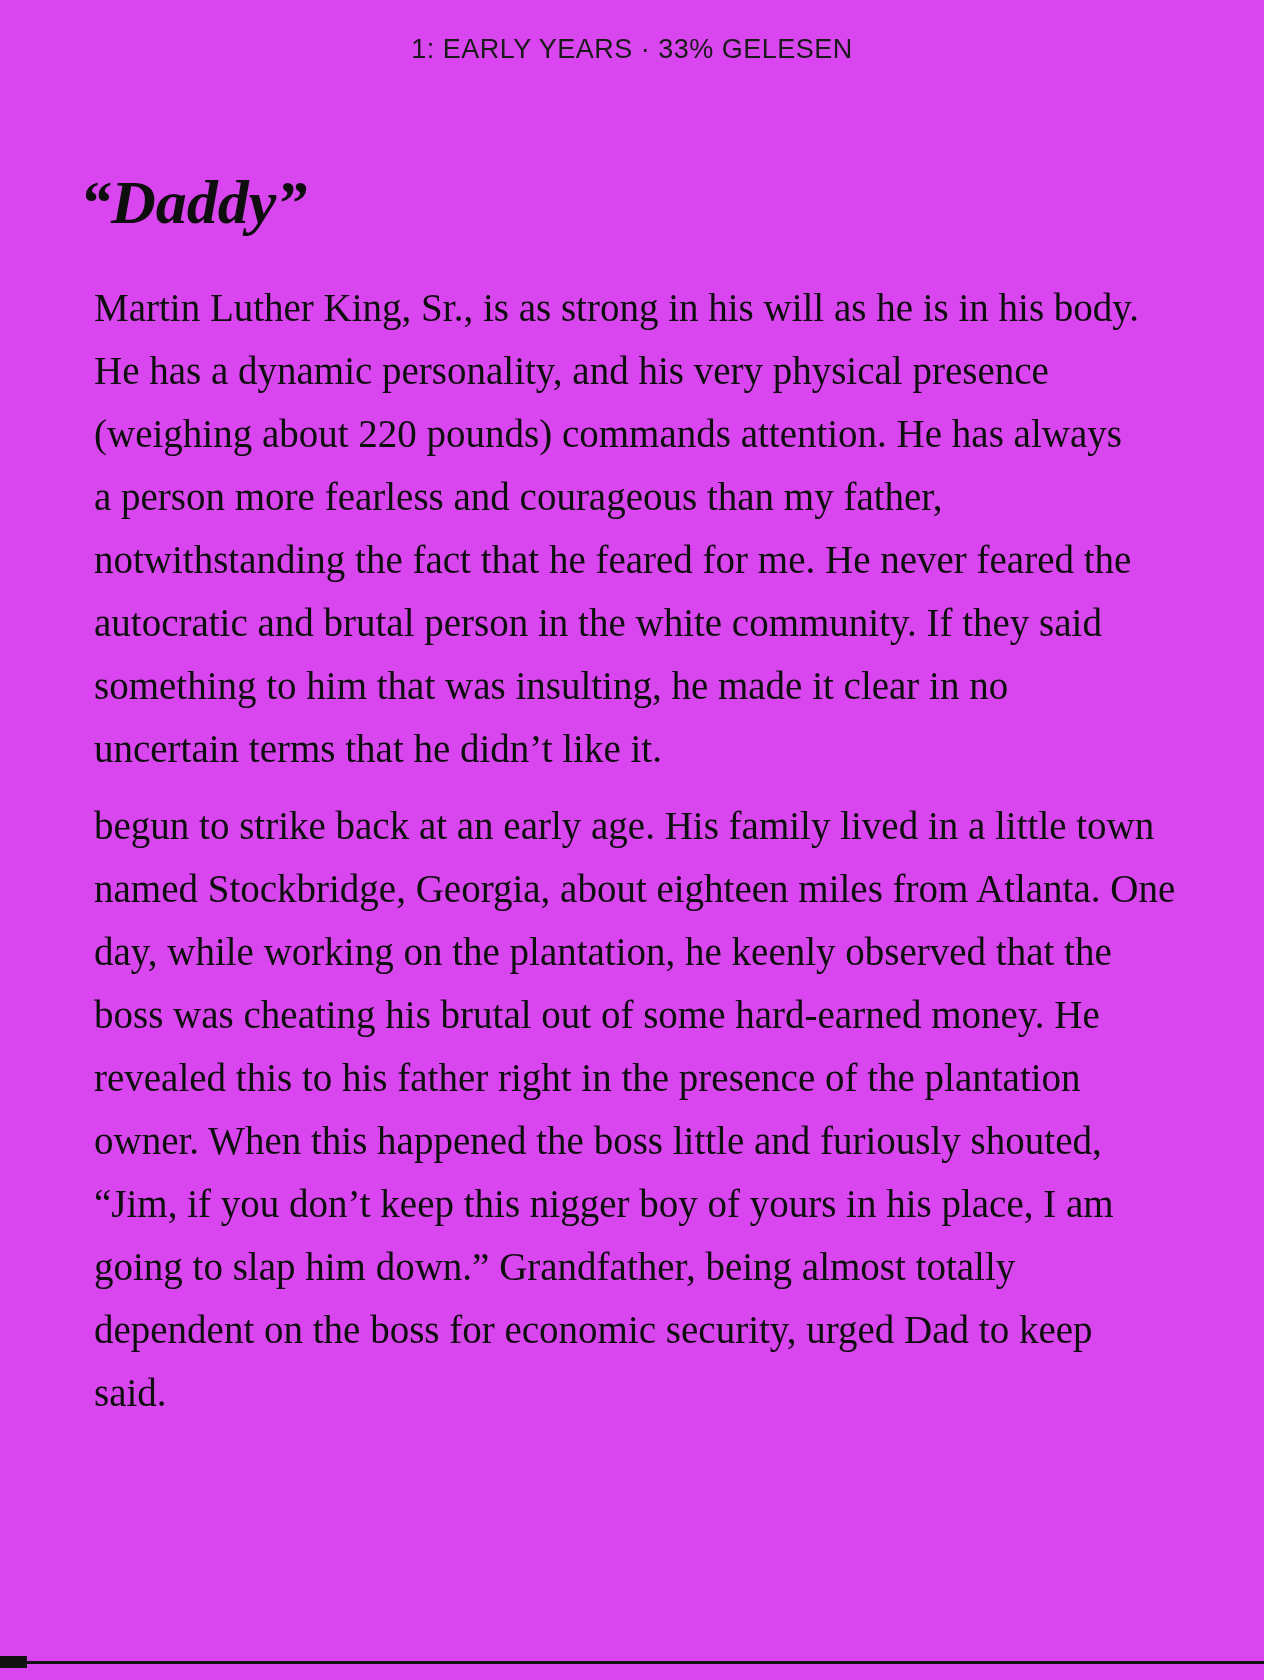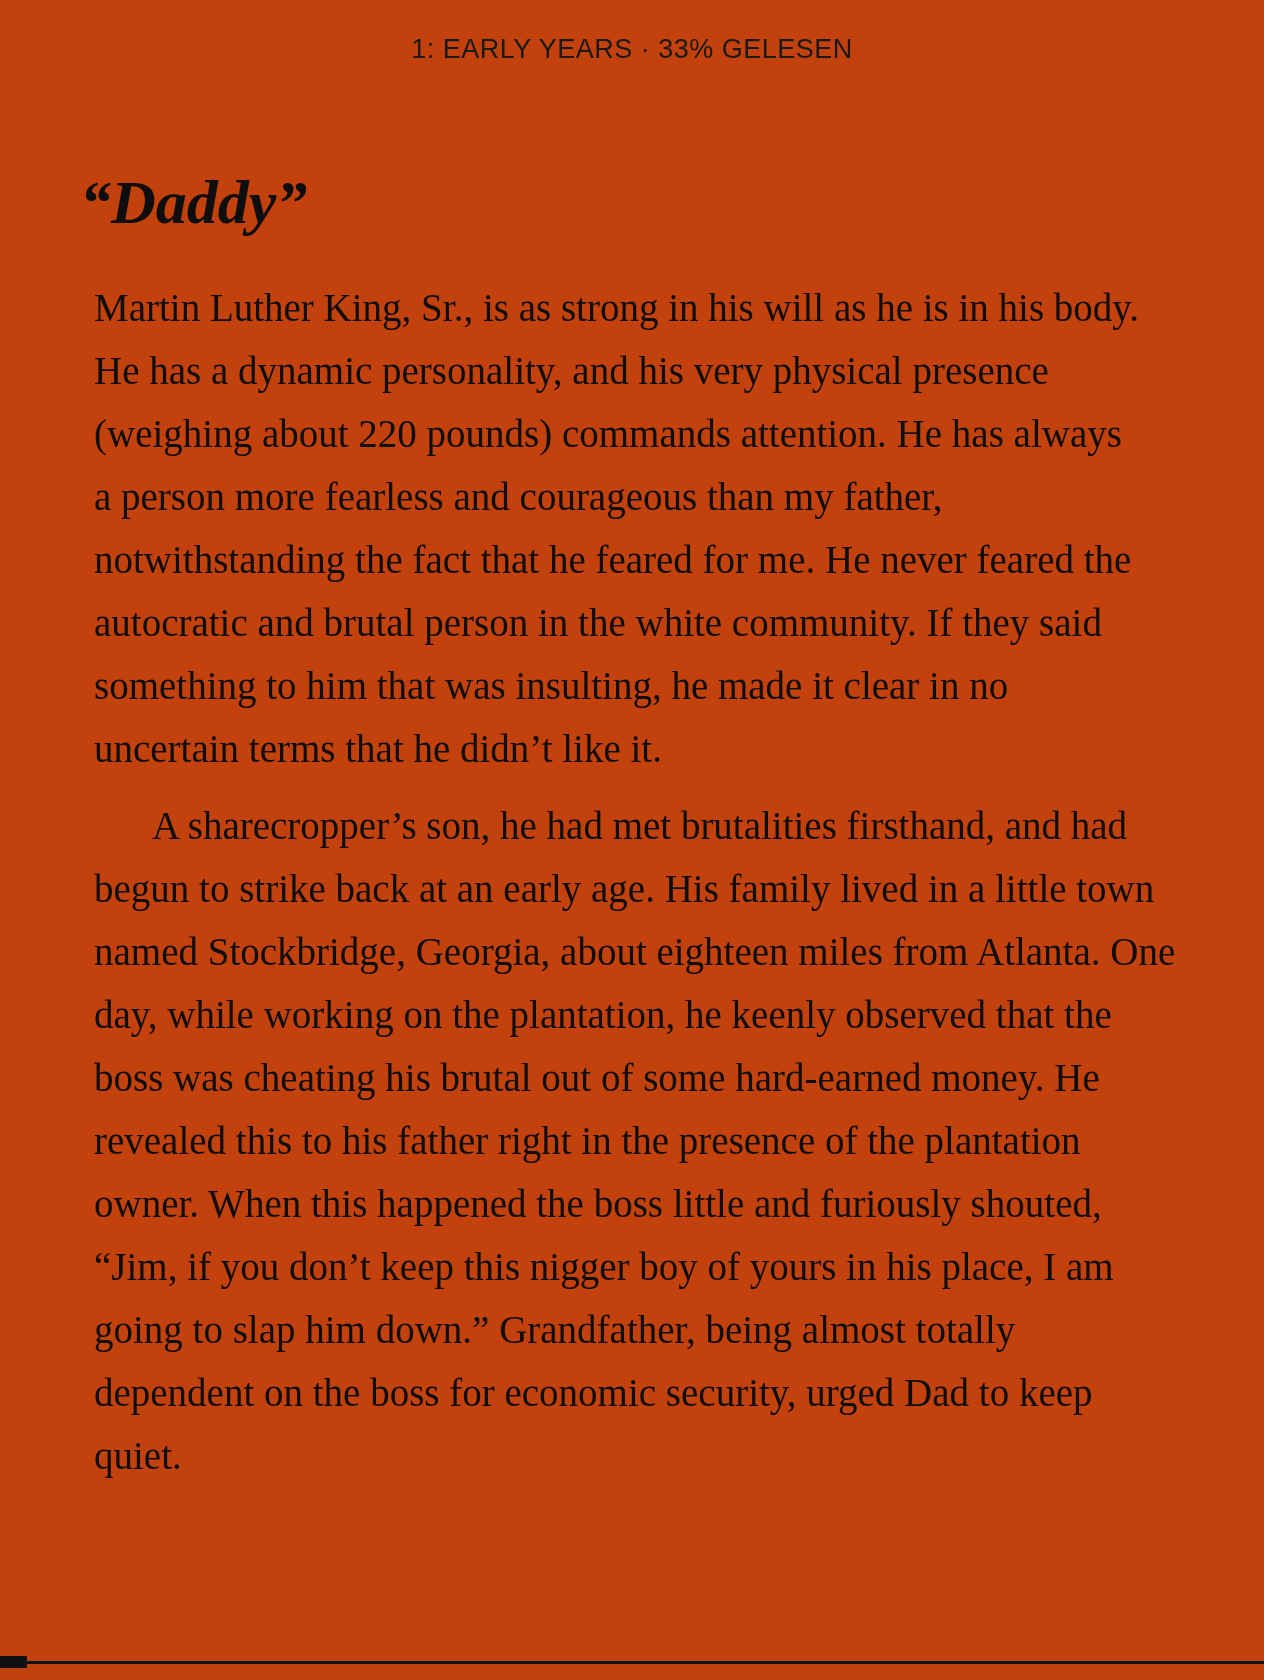--- a/index.html
+++ b/index.html
@@ -4,21 +4,21 @@
 <style>
   html, body {
     margin: 0;
     padding: 0;
     background: #ffffff;
   }
   .page {
     position: relative;
     width: 1264px;
     height: 1680px;
-    background: #c2410c;
+    background: #d946ef;
     overflow: hidden;
     font-family: "Liberation Serif", serif;
   }
   .chrome-text {
     font-family: "Liberation Sans", sans-serif;
     color: #1a1a1a;
     font-size: 27px;
     letter-spacing: 0.5px;
     white-space: nowrap;
   }
@@ -98,31 +98,30 @@
         <div class="line">Martin Luther King, Sr., is as strong in his will as he is in his body.</div>
         <div class="line">He has a dynamic personality, and his very physical presence</div>
         <div class="line">(weighing about 220 pounds) commands attention. He has always</div>
         <div class="line">a person more fearless and courageous than my father,</div>
         <div class="line">notwithstanding the fact that he feared for me. He never feared the</div>
         <div class="line">autocratic and brutal person in the white community. If they said</div>
         <div class="line">something to him that was insulting, he made it clear in no</div>
         <div class="line">uncertain terms that he didn’t like it.</div>
       </div>
       <div class="paragraph">
-        <div class="line indent">A sharecropper’s son, he had met brutalities firsthand, and had</div>
         <div class="line">begun to strike back at an early age. His family lived in a little town</div>
         <div class="line">named Stockbridge, Georgia, about eighteen miles from Atlanta. One</div>
         <div class="line">day, while working on the plantation, he keenly observed that the</div>
         <div class="line">boss was cheating his brutal out of some hard-earned money. He</div>
         <div class="line">revealed this to his father right in the presence of the plantation</div>
         <div class="line">owner. When this happened the boss little and furiously shouted,</div>
         <div class="line">“Jim, if you don’t keep this nigger boy of yours in his place, I am</div>
         <div class="line">going to slap him down.” Grandfather, being almost totally</div>
         <div class="line">dependent on the boss for economic security, urged Dad to keep</div>
-        <div class="line">quiet.</div>
+        <div class="line">said.</div>
       </div>
     </div>
 
   <div class="footer chrome-text">THE AUTOBIOGRAPHY OF MARTIN LUTHE… · 21 VON 735</div>
 
   <div class="progress-track" style="background: rgb(17, 17, 17);"></div>
   <div class="progress-fill" style="width: 2.1%; background: rgb(17, 17, 17);"></div>
 
 </div>
 

